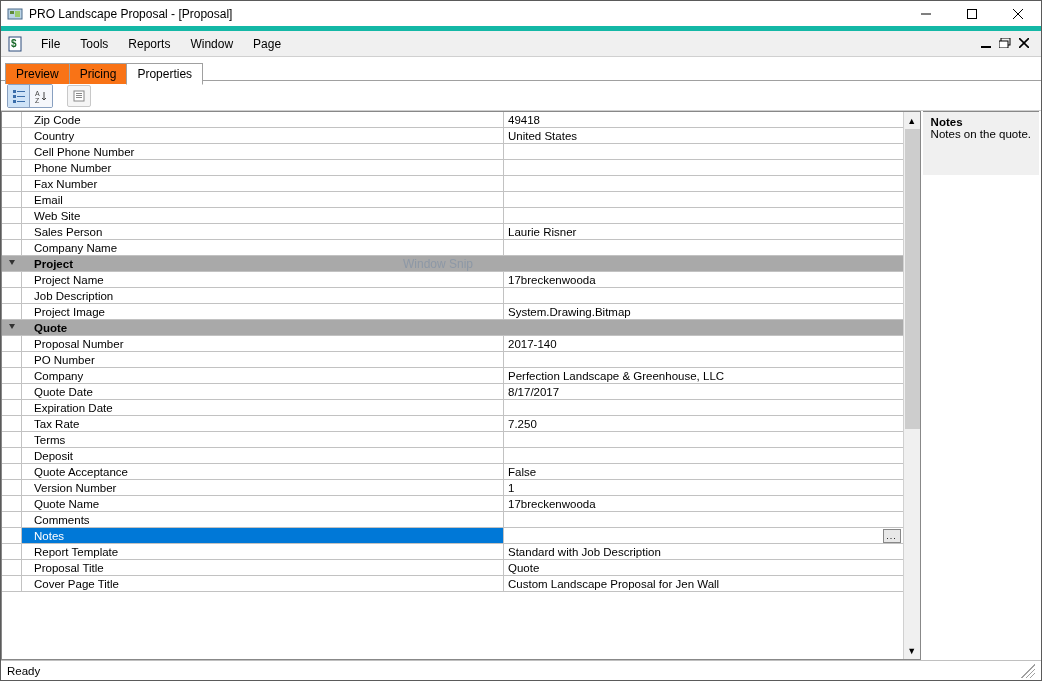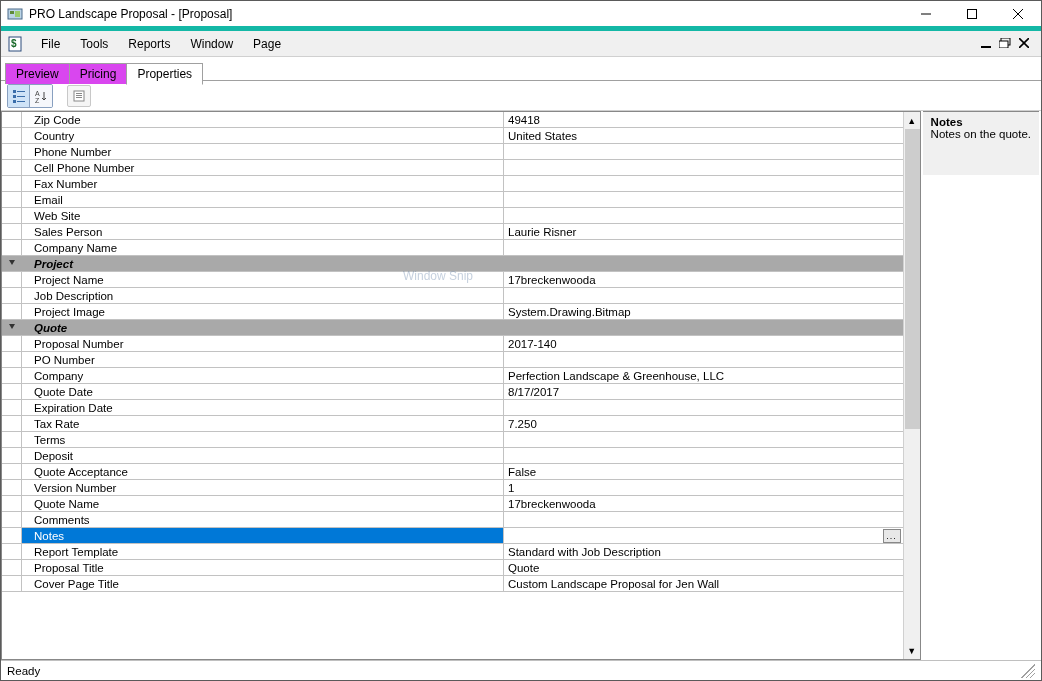--- a/index.html
+++ b/index.html
@@ -63,21 +63,21 @@
     display: flex;
     align-items: flex-end;
     background: #fff;
     border-bottom: 1px solid #a0a0a0;
     padding-left: 4px;
   }
   .tab {
     padding: 3px 10px 3px 10px;
     border: 1px solid #a0a0a0;
     border-bottom: none;
-    background: #d946ef;
+    background: #f97316;
     margin-right: -1px;
     position: relative;
     top: 1px;
     cursor: default;
   }
   .tab.active {
     background: #fff;
     border-bottom: 1px solid #fff;
     z-index: 1;
   }
@@ -155,21 +155,21 @@
   .value {
     flex: 1;
     padding-left: 4px;
     overflow: hidden; white-space: nowrap;
     position: relative;
   }
   .row.category {
     background: #a9a9a9;
     font-weight: bold;
   }
-  .row.category .label { padding-left: 12px; border-right: none; font-style: italic; }
+  .row.category .label { padding-left: 12px; border-right: none; }
   .row.category .gutter { background: transparent; border-right: none;}
   .row.category .value { visibility: hidden; }
   .row.selected {
     background: #0078d7;
     color: #fff;
   }
   .row.selected .value {
     background: #fff;
     color: #000;
   }
@@ -229,21 +229,21 @@
   .status-grip {
     margin-left: auto;
     width: 14px; height: 14px;
     background:
       linear-gradient(135deg, transparent 50%, #a0a0a0 50%, #a0a0a0 55%, transparent 55%,
                       transparent 65%, #a0a0a0 65%, #a0a0a0 70%, transparent 70%,
                       transparent 80%, #a0a0a0 80%, #a0a0a0 85%, transparent 85%);
   }
   .watermark-snip {
     position: absolute;
-    top: 268px;
+    top: 256px;
     left: 402px;
     color: rgba(90,120,160,0.35);
     font-size: 12px;
     pointer-events: none;
   }
 </style>
 </head>
 <body>
 
 <div class="window">
@@ -350,26 +350,26 @@
               <div class="label">Zip Code</div>
               <div class="value">49418</div>
             </div>
             <div class="row">
               <div class="gutter"></div>
               <div class="label">Country</div>
               <div class="value">United States</div>
             </div>
             <div class="row">
               <div class="gutter"></div>
+              <div class="label">Cell Phone Number</div>
+              <div class="value"></div>
+            </div>
+            <div class="row">
+              <div class="gutter"></div>
               <div class="label">Phone Number</div>
-              <div class="value"></div>
-            </div>
-            <div class="row">
-              <div class="gutter"></div>
-              <div class="label">Cell Phone Number</div>
               <div class="value"></div>
             </div>
             <div class="row">
               <div class="gutter"></div>
               <div class="label">Fax Number</div>
               <div class="value"></div>
             </div>
             <div class="row">
               <div class="gutter"></div>
               <div class="label">Email</div>

